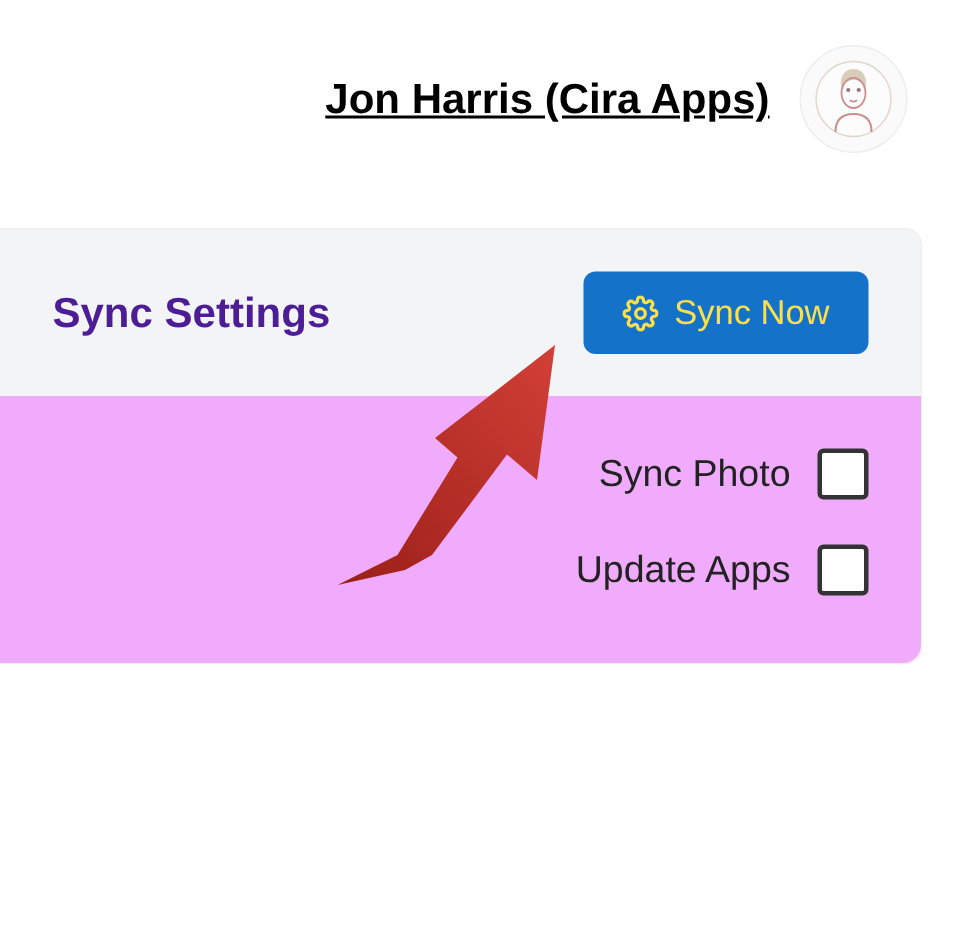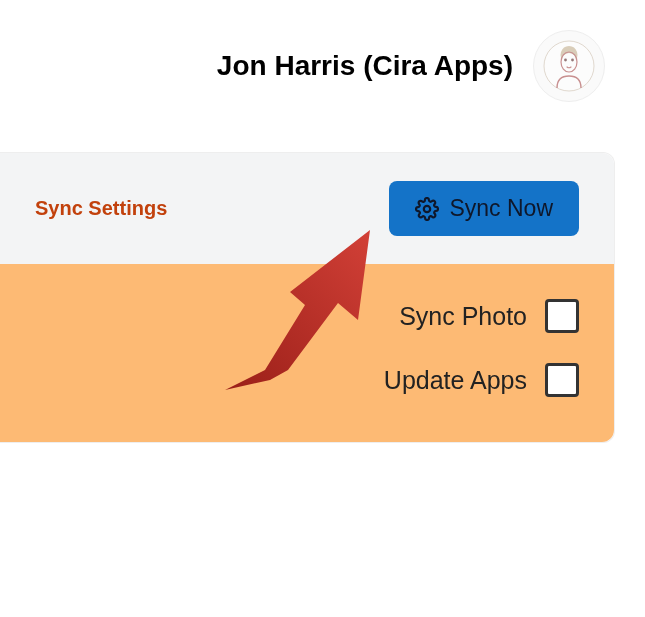--- a/index.html
+++ b/index.html
@@ -17,20 +17,21 @@
     }
     .header {
       display: flex;
       align-items: center;
       justify-content: flex-end;
       padding: 30px 40px 20px 40px;
       gap: 20px;
     }
     .user-info {
       text-align: center;
+      text-decoration: underline;
     }
     .user-name {
       font-size: 28px;
       font-weight: 700;
       color: #000;
       line-height: 1.2;
     }
     .user-email {
       font-size: 21px;
       color: #555;
@@ -59,43 +60,43 @@
     }
     .card-header {
       display: flex;
       align-items: center;
       justify-content: space-between;
       padding: 28px 35px 28px 35px;
       background: #f3f4f5;
       border-radius: 0 12px 0 0;
     }
     .card-title {
-      font-size: 20px;
+      font-size: 28px;
       font-weight: 700;
-      color: #c2410c;
+      color: #4c1d95;
     }
     .sync-btn {
       background: #1473c8;
-      color: #0f172a;
+      color: #fde047;
       border: none;
       border-radius: 8px;
       padding: 14px 26px;
       font-size: 23px;
       font-weight: 500;
       display: inline-flex;
       align-items: center;
       gap: 10px;
       cursor: pointer;
     }
     .sync-btn svg {
       width: 24px;
       height: 24px;
     }
     .card-body {
-      background: #fdba74;
+      background: #f0abfc;
       padding: 35px 35px 45px 35px;
       border-radius: 0 0 12px 0;
     }
     .option-row {
       display: flex;
       align-items: center;
       justify-content: flex-end;
       gap: 18px;
       margin-bottom: 30px;
     }

